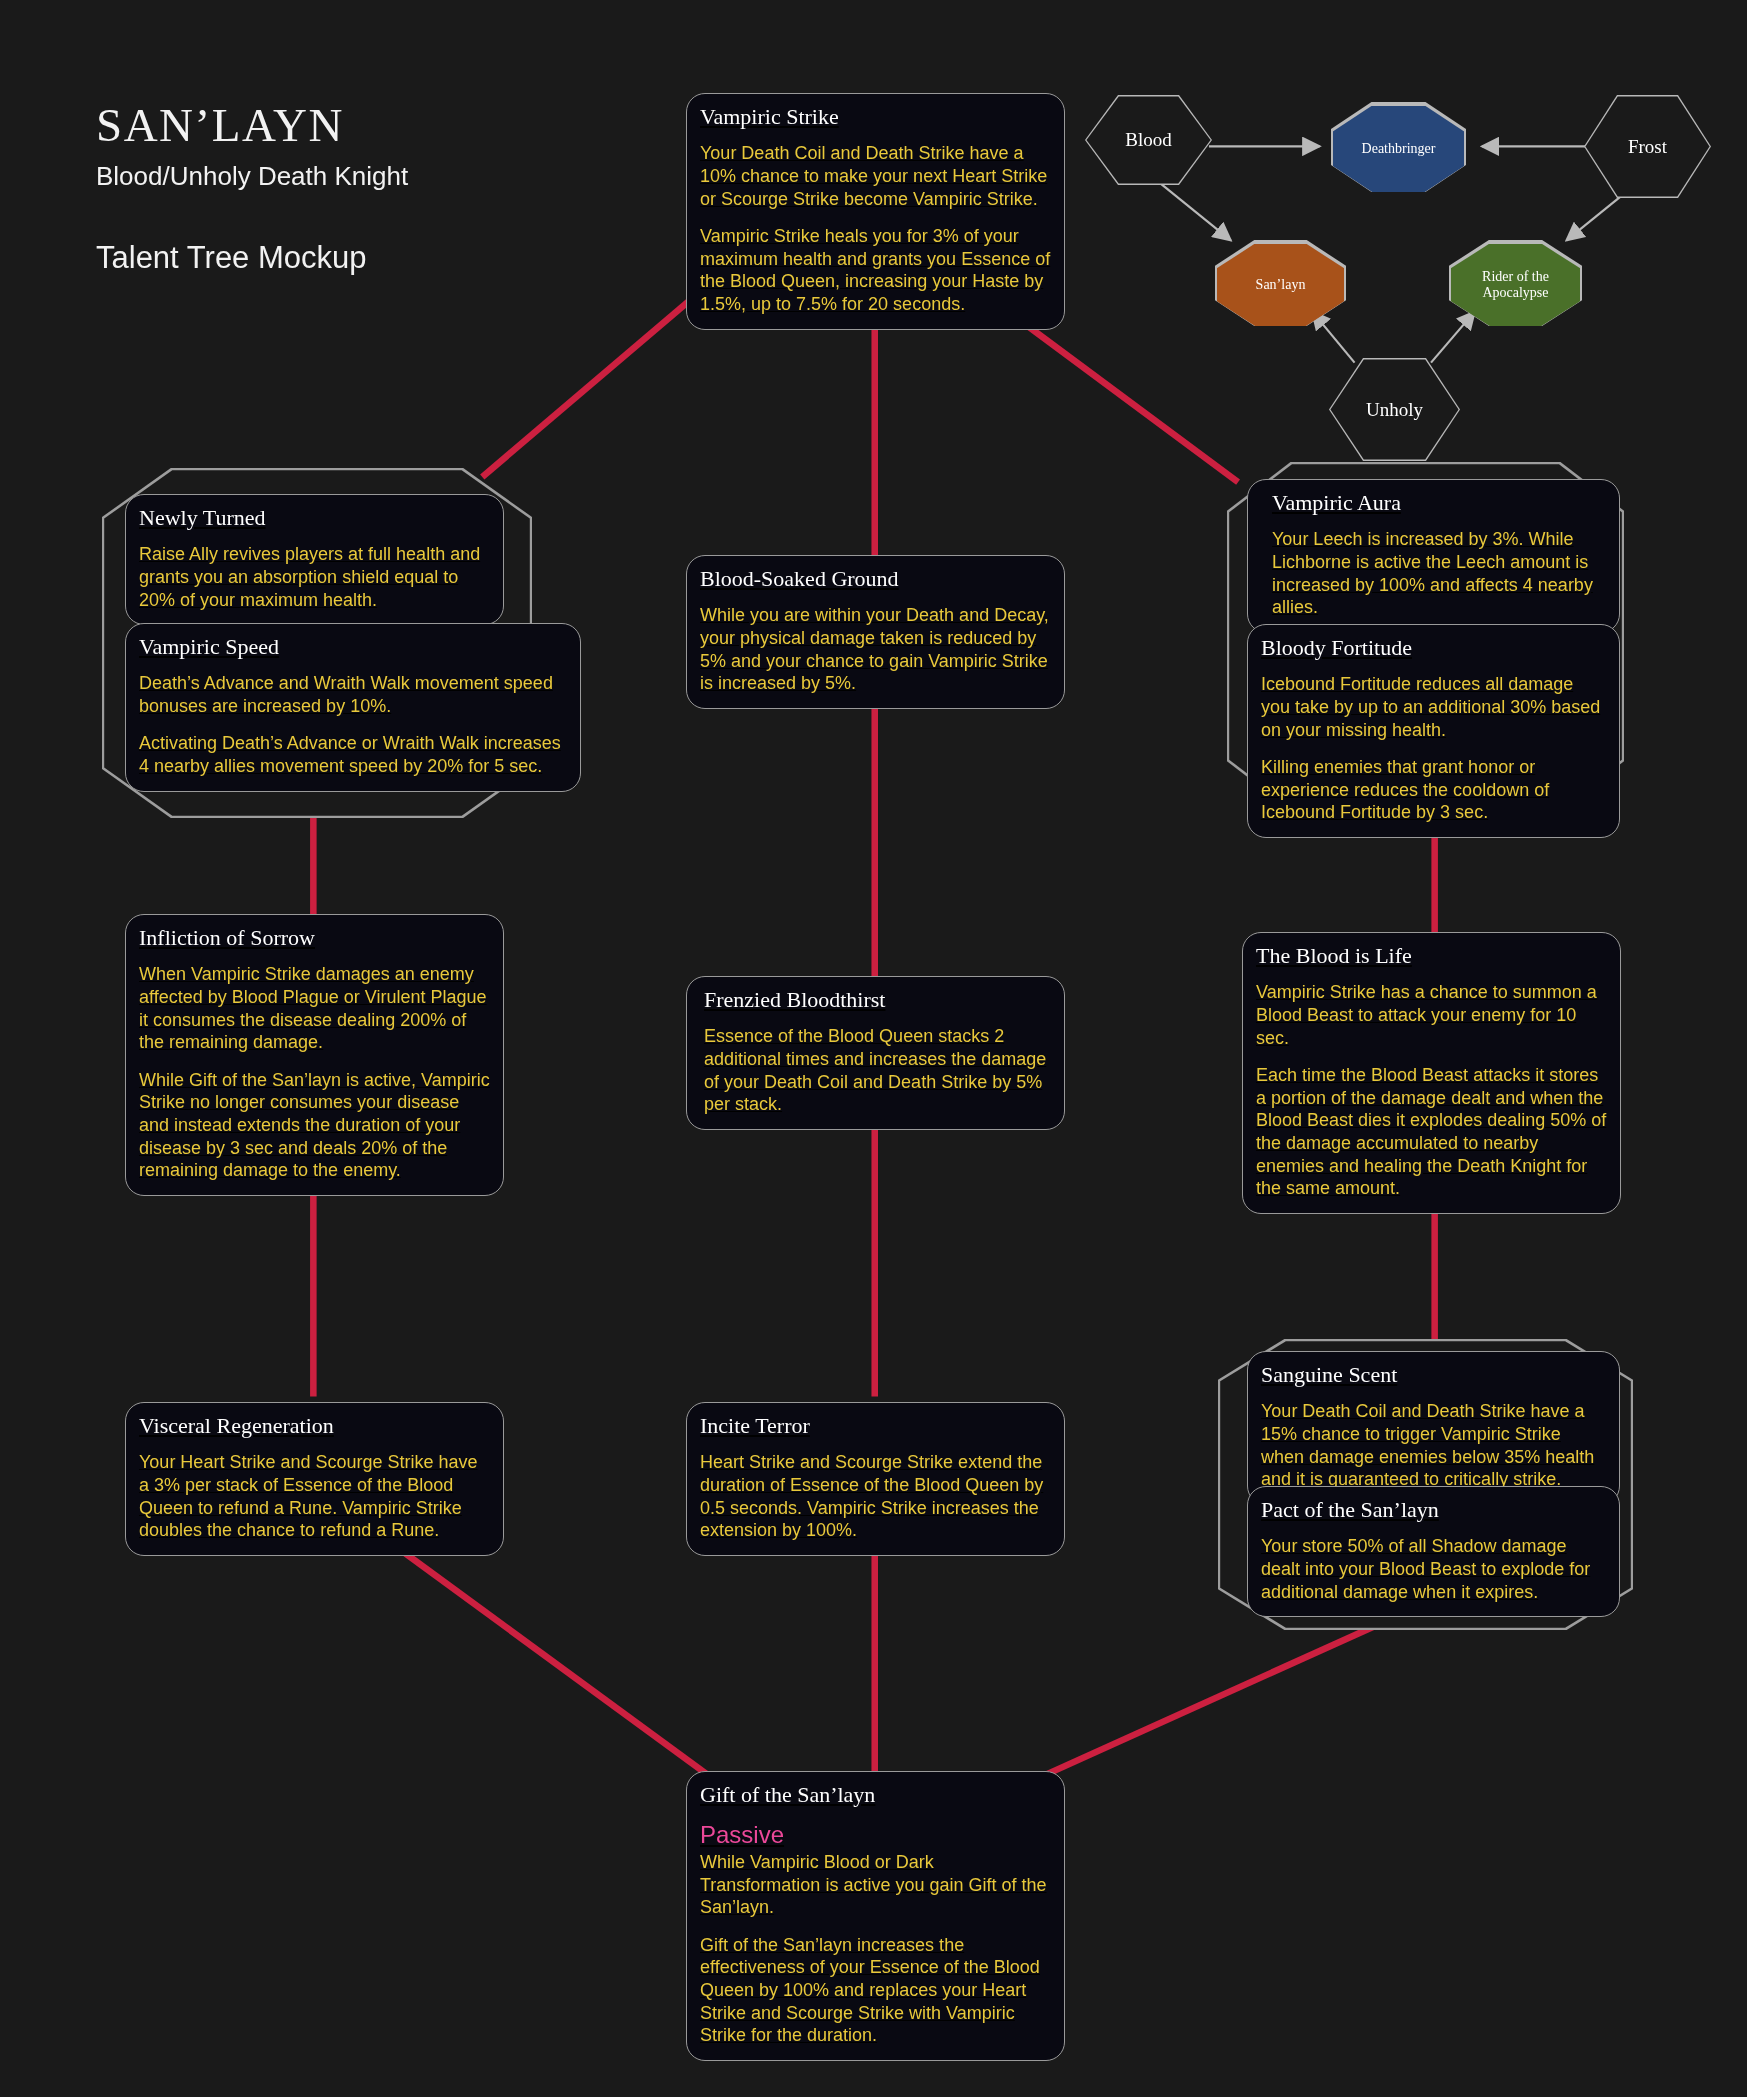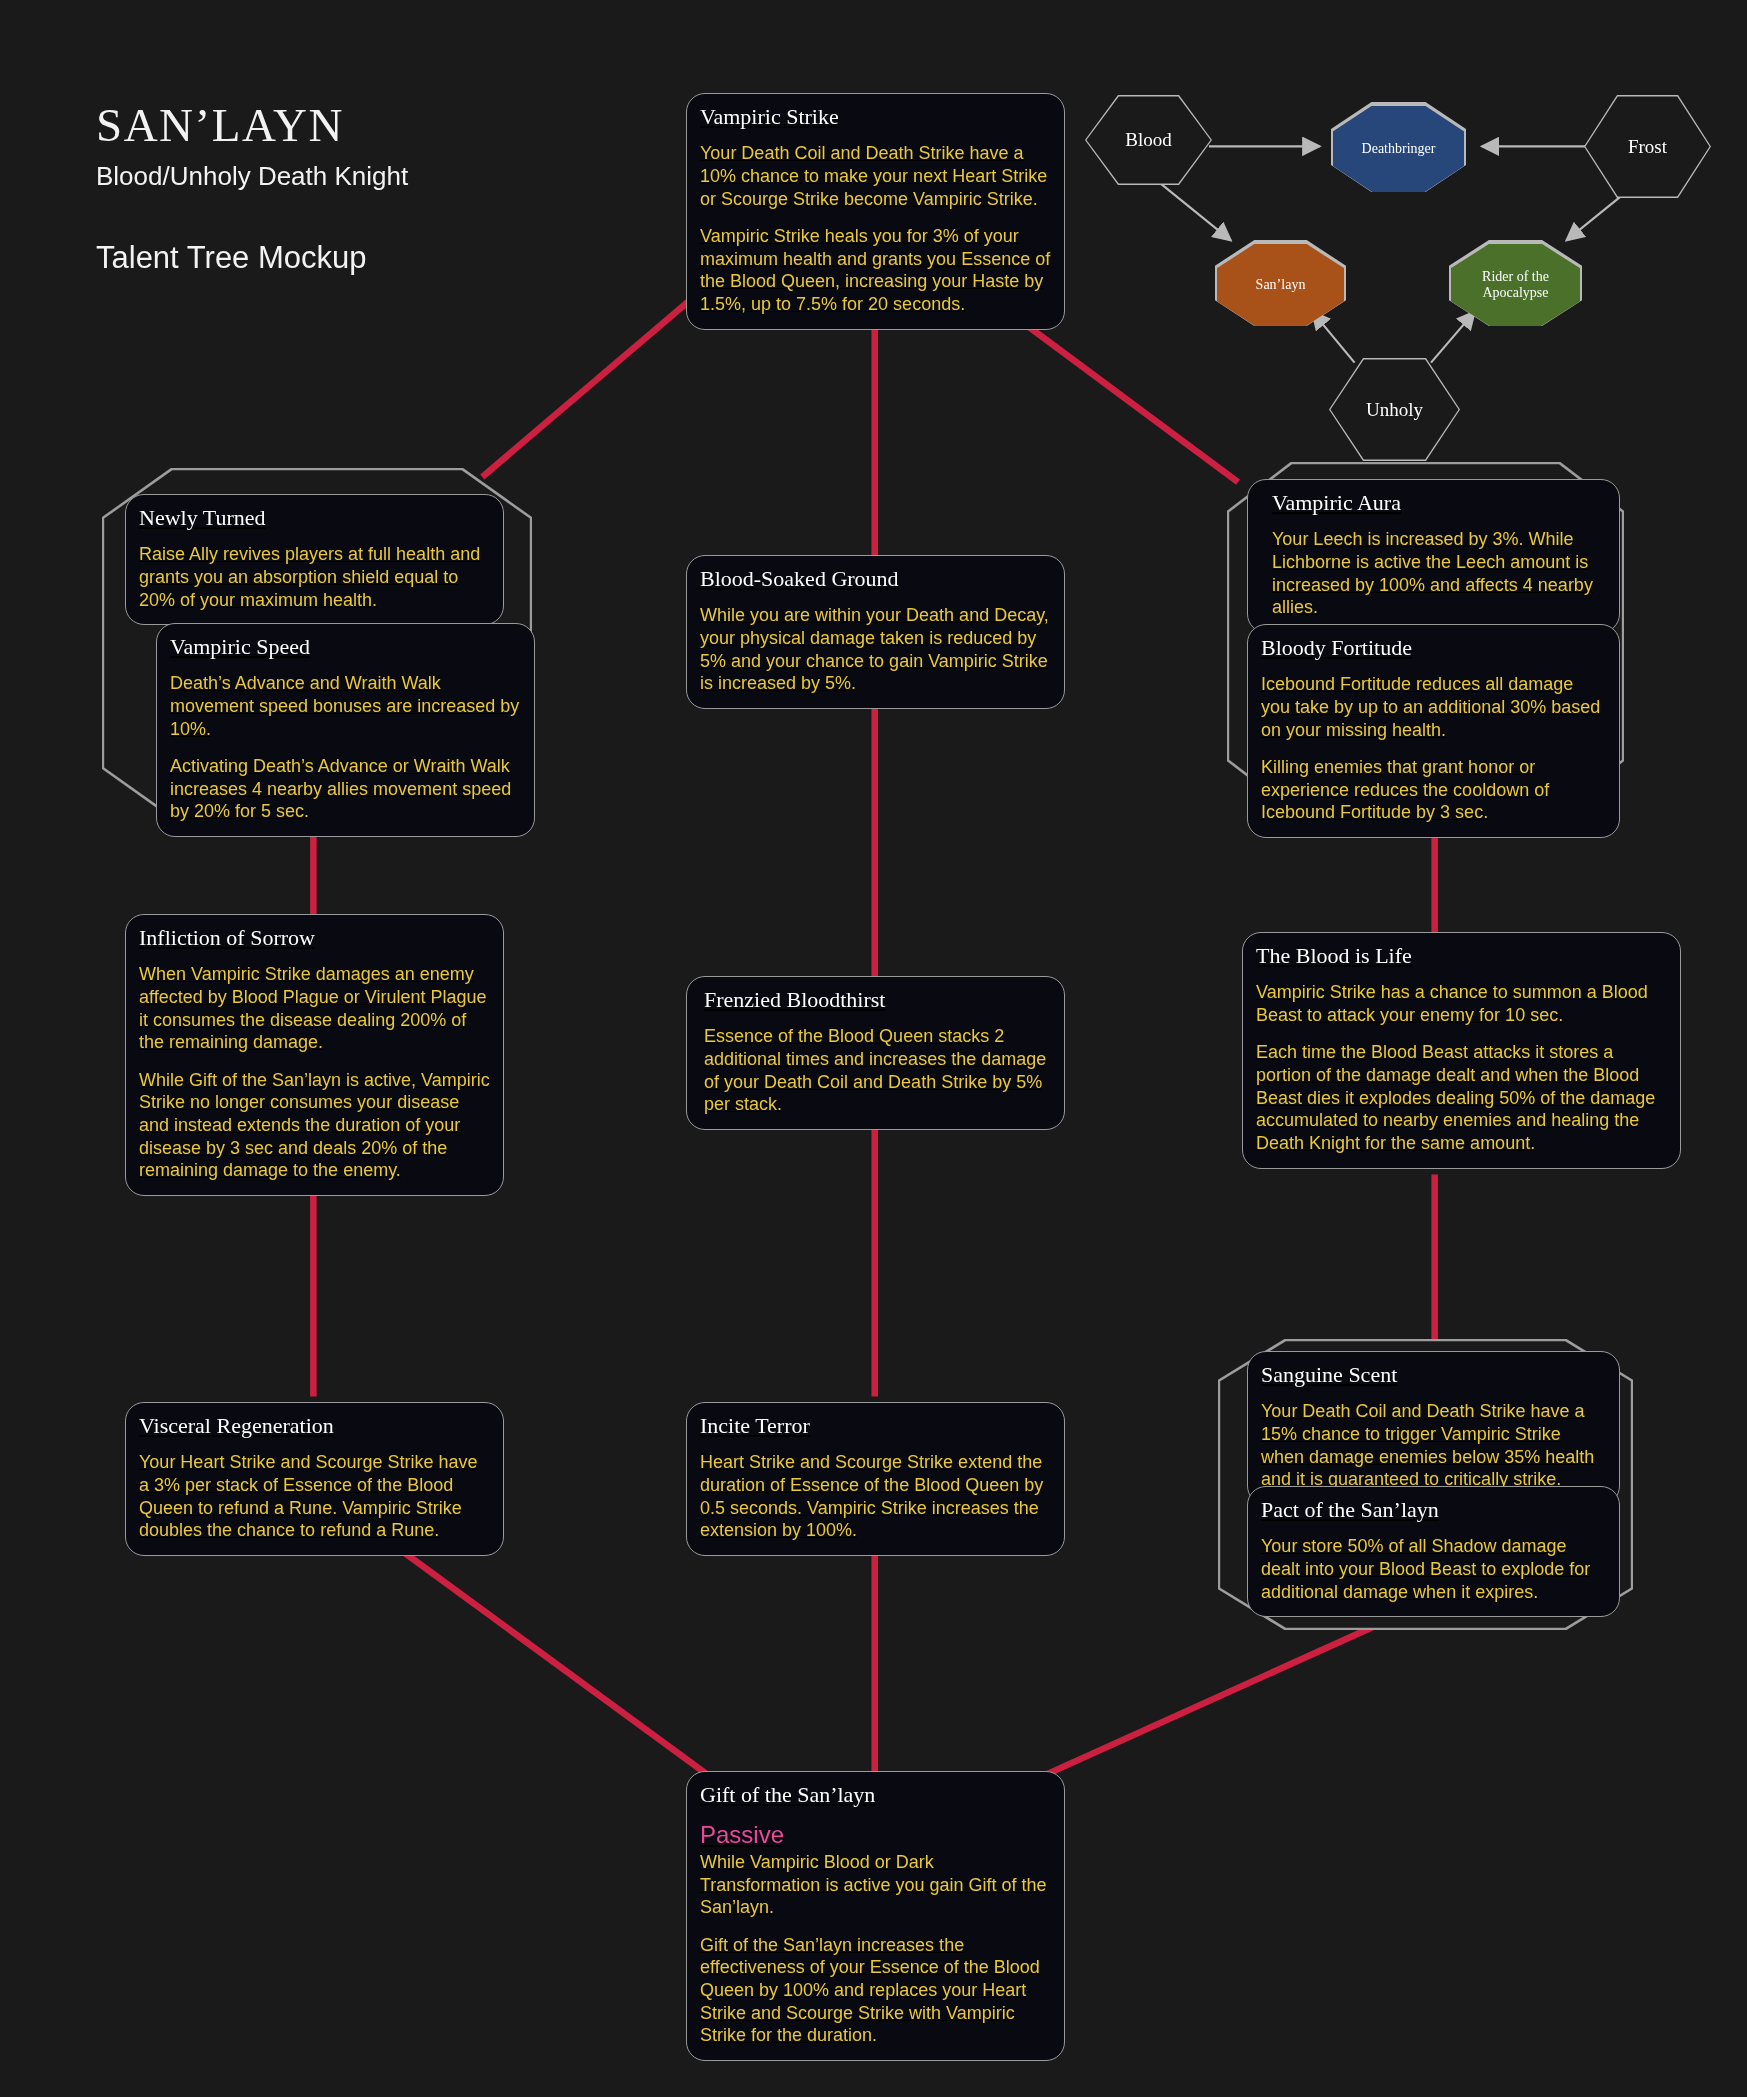--- a/index.html
+++ b/index.html
@@ -232,21 +232,21 @@
     </div>
   </div>
 
   <div class="tip" style="left:125px;top:494px;width:379px;">
     <div class="tip-title">Newly Turned</div>
     <div class="tip-body">
       <p>Raise Ally revives players at full health and grants you an absorption shield equal to 20% of your maximum health.</p>
     </div>
   </div>
 
-  <div class="tip" style="left:125px;top:623px;width:379px;margin-left:31px;">
+  <div class="tip" style="left:125px;top:623px;width:456px;">
     <div class="tip-title">Vampiric Speed</div>
     <div class="tip-body">
       <p>Death’s Advance and Wraith Walk movement speed bonuses are increased by 10%.</p>
       <p>Activating Death’s Advance or Wraith Walk increases 4 nearby allies movement speed by 20% for 5 sec.</p>
     </div>
   </div>
 
   <div class="tip" style="left:686px;top:555px;width:379px;">
     <div class="tip-title">Blood-Soaked Ground</div>
     <div class="tip-body">
@@ -277,21 +277,21 @@
     </div>
   </div>
 
   <div class="tip" style="left:686px;top:976px;width:379px;padding-left:17px;">
     <div class="tip-title">Frenzied Bloodthirst</div>
     <div class="tip-body">
       <p>Essence of the Blood Queen stacks 2 additional times and increases the damage of your Death Coil and Death Strike by 5% per stack.</p>
     </div>
   </div>
 
-  <div class="tip" style="left:1242px;top:932px;width:439px;">
+  <div class="tip" style="left:1242px;top:932px;width:379px;">
     <div class="tip-title">The Blood is Life</div>
     <div class="tip-body">
       <p>Vampiric Strike has a chance to summon a Blood Beast to attack your enemy for 10 sec.</p>
       <p>Each time the Blood Beast attacks it stores a portion of the damage dealt and when the Blood Beast dies it explodes dealing 50% of the damage accumulated to nearby enemies and healing the Death Knight for the same amount.</p>
     </div>
   </div>
 
   <div class="tip" style="left:125px;top:1402px;width:379px;">
     <div class="tip-title">Visceral Regeneration</div>
     <div class="tip-body">

